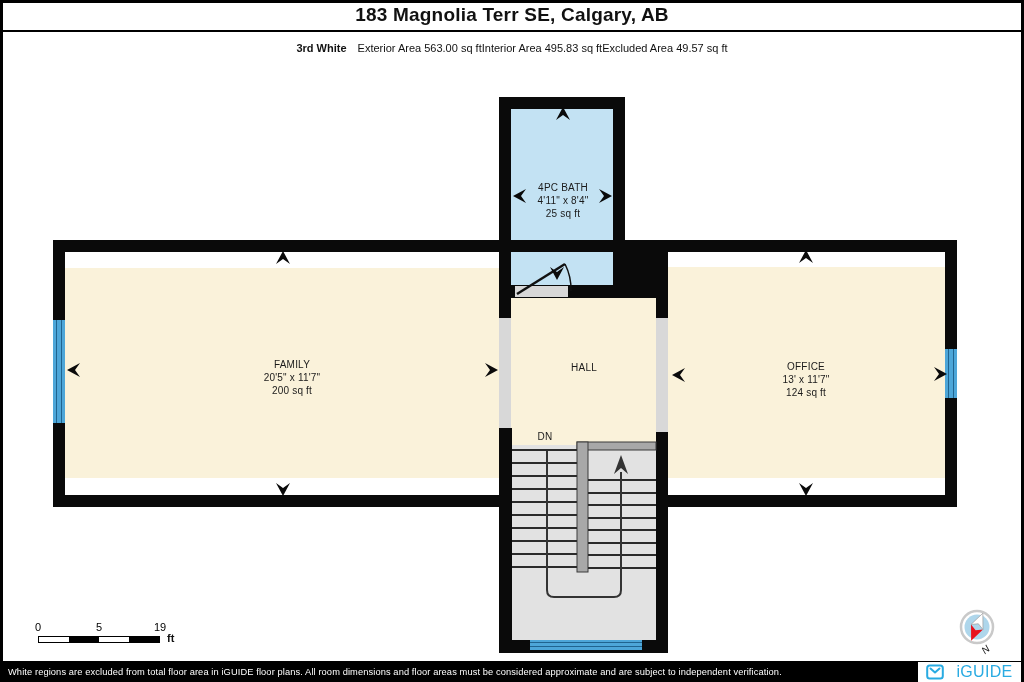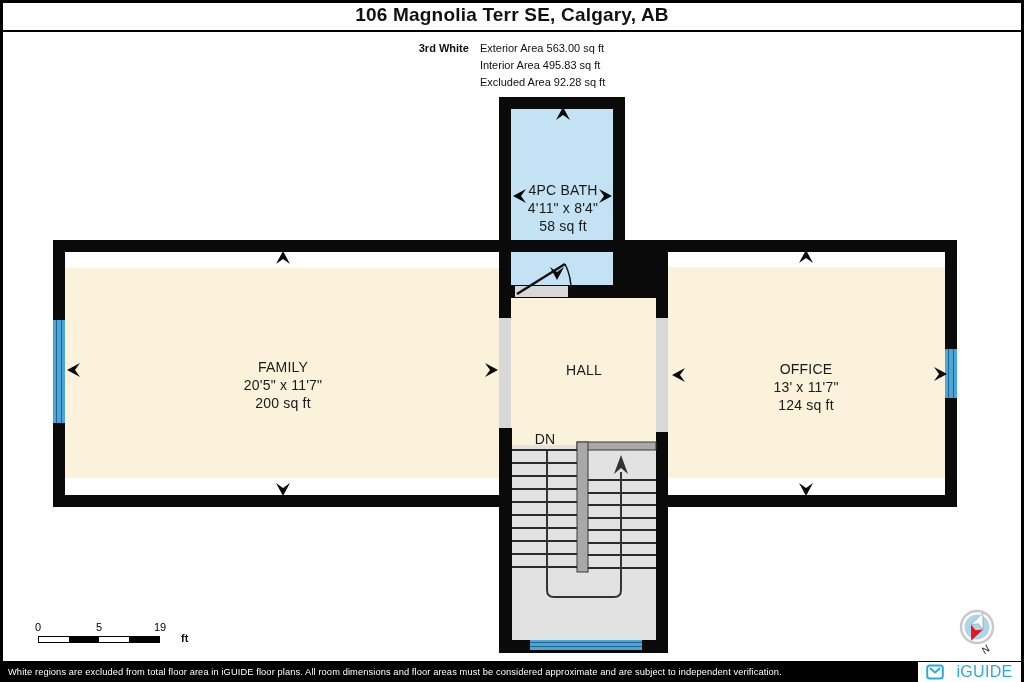--- a/index.html
+++ b/index.html
@@ -7,66 +7,66 @@
           font-family:"Liberation Sans",sans-serif;color:#111;}
   .abs{position:absolute;}
   
   .frame-top{left:0;top:0;width:1024px;height:3px;background:#000;}
   .frame-left{left:0;top:0;width:3px;height:682px;background:#000;}
   .frame-right{left:1021px;top:0;width:3px;height:682px;background:#000;}
   .title{left:0;top:4px;width:1024px;text-align:center;font-size:19px;font-weight:bold;letter-spacing:.2px;}
   .title-rule{left:0;top:30px;width:1024px;height:2px;background:#000;}
   .stats{left:0;top:40px;width:1024px;display:flex;justify-content:center;gap:11px;font-size:11px;line-height:17px;}
   .floor-label{font-weight:bold;}
-  .stat-lines{display:flex;flex-direction:column;align-items:flex-start;}
+  .stat-lines{display:flex;flex-direction:row;align-items:flex-start;}
   
   .wall{position:absolute;background:#0a0a0a;}
   .fill{position:absolute;}
   .cream{background:#FAF2DA;}
   .bathfill{background:#C3E2F3;}
   .hallfill{background:#FAF2DA;}
   .stairfill{background:#E2E2E2;}
   .opening{position:absolute;background:#D8D8D8;}
   .win-v{position:absolute;background:linear-gradient(90deg,#4DA6D8 0 3px,#20648F 3px 4px,#4DA6D8 4px 8px,#20648F 8px 9px,#4DA6D8 9px 12px);}
   .win-h{position:absolute;background:linear-gradient(180deg,#4DA6D8 0 2.5px,#20648F 2.5px 3.5px,#4DA6D8 3.5px 6.5px,#20648F 6.5px 7.5px,#4DA6D8 7.5px 10px);}
-  .room-label{position:absolute;transform:translateX(-50%);text-align:center;font-size:14px;
+  .room-label{position:absolute;transform:translateX(-50%);text-align:center;font-size:10px;
               line-height:1.3;color:#1a1a1a;white-space:nowrap;letter-spacing:.2px;}
   .overlay{position:absolute;left:0;top:0;pointer-events:none;}
   
   .scale-num{position:absolute;font-size:11px;transform:translateX(-50%);color:#000;}
   .scale-track{position:absolute;left:38px;top:636px;width:122px;height:7px;border:1px solid #000;display:flex;box-sizing:border-box;}
   .scale-track div{flex:1;}
   .seg-w{background:#fff;} .seg-b{background:#000;}
-  .scale-unit{position:absolute;left:181px;top:632px;font-size:11px;font-weight:bold;}
+  .scale-unit{position:absolute;left:167px;top:632px;font-size:11px;font-weight:bold;}
   
   .compass{position:absolute;left:956px;top:606px;width:44px;height:52px;}
   .north-label{position:absolute;left:26px;top:38px;font-size:10px;color:#222;transform:rotate(-40deg);font-style:italic;}
   
   .footer{position:absolute;left:0;top:661px;width:1024px;height:21px;background:#000;display:flex;align-items:center;}
   .disclaimer{color:#fff;font-size:9.3px;padding-left:8px;letter-spacing:.1px;}
   .logo-box{position:absolute;right:3px;top:1px;width:103px;height:20px;background:#fff;display:flex;align-items:center;justify-content:center;gap:12px;}
   .brand-text{color:#29ABE2;font-size:16px;font-weight:500;letter-spacing:.3px;line-height:1;}
 </style>
 </head>
 <body>
 
 <div class="canvas">
 
   <div class="abs frame-top"></div>
   <div class="abs frame-left"></div>
   <div class="abs frame-right"></div>
 
-  <div class="abs title">106 Magnolia Terr SE, Calgary, AB</div>
+  <div class="abs title">183 Magnolia Terr SE, Calgary, AB</div>
   <div class="abs title-rule"></div>
   <div class="abs stats">
     <span class="floor-label">3rd White</span>
     <span class="stat-lines">
       <span>Exterior Area 563.00 sq ft</span>
       <span>Interior Area 495.83 sq ft</span>
-      <span>Excluded Area 92.28 sq ft</span>
+      <span>Excluded Area 49.57 sq ft</span>
     </span>
   </div>
 
   <div>
 
     <div class="fill cream" style="left:65px;top:268px;width:434px;height:210px"></div>
     <div class="fill cream" style="left:668px;top:267px;width:277px;height:211px"></div>
     <div class="fill bathfill" style="left:511px;top:109px;width:102px;height:176px"></div>
     <div class="fill hallfill" style="left:511px;top:298px;width:145px;height:149px"></div>
     <div class="fill stairfill" style="left:512px;top:445px;width:144px;height:195px"></div>
@@ -148,23 +148,23 @@
         <path d="M563,107 L556,120 L563,115 L570,120 Z"></path>
         <path d="M557,280 L550,267 L557,272 L564,267 Z"></path>
         <path d="M513,196 L526,189 L521,196 L526,203 Z"></path>
         <path d="M612,196 L599,189 L604,196 L599,203 Z"></path>
       </g>
     </svg>
 
     <div class="room-label" style="left:563px;top:181px">
       <div>4PC BATH</div>
       <div>4'11" x 8'4"</div>
-      <div>58 sq ft</div>
-    </div>
-    <div class="room-label" style="left:283px;top:358px">
+      <div>25 sq ft</div>
+    </div>
+    <div class="room-label" style="left:292px;top:358px">
       <div>FAMILY</div>
       <div>20'5" x 11'7"</div>
       <div>200 sq ft</div>
     </div>
     <div class="room-label" style="left:806px;top:360px">
       <div>OFFICE</div>
       <div>13' x 11'7"</div>
       <div>124 sq ft</div>
     </div>
     <div class="room-label" style="left:584px;top:361px">HALL</div>

